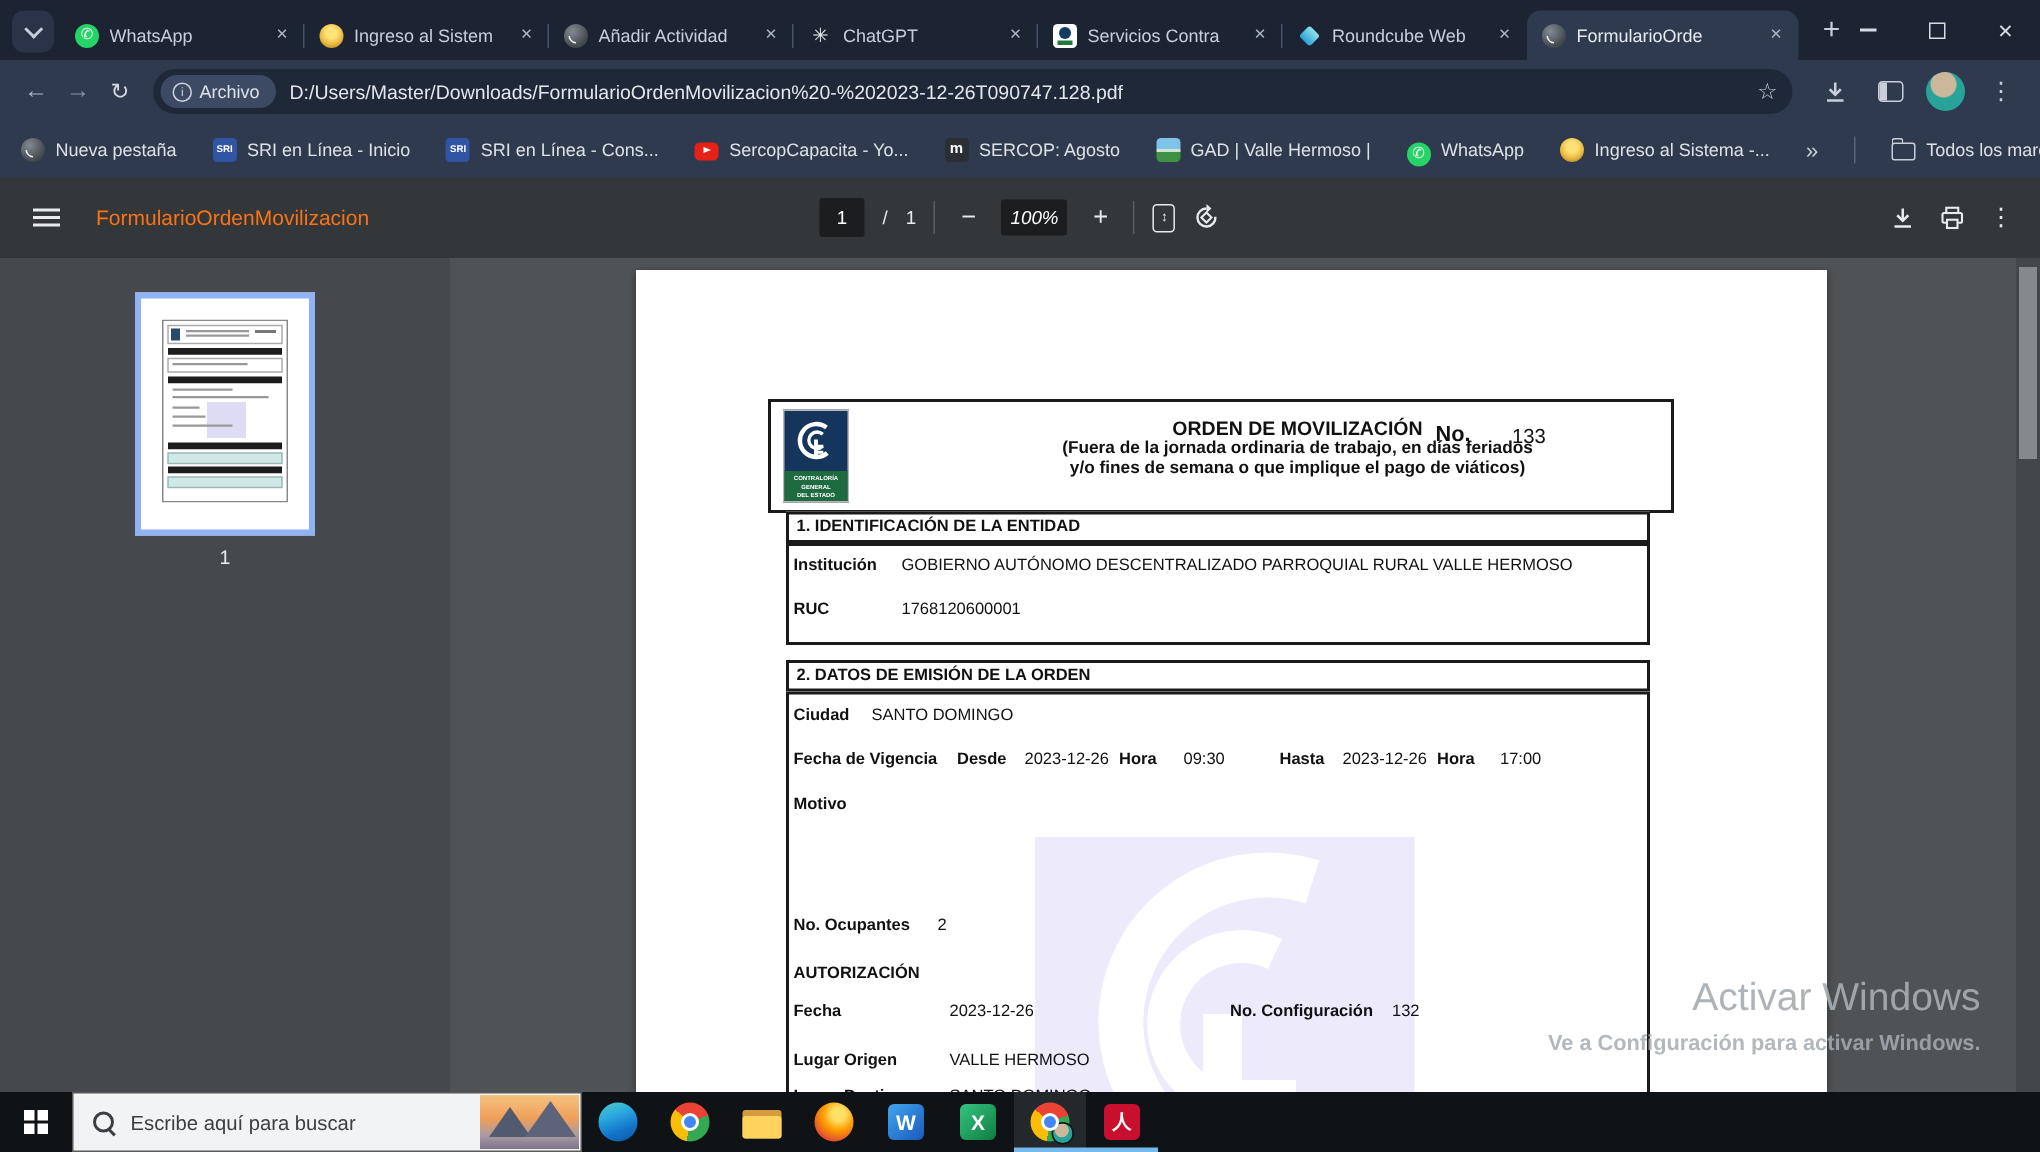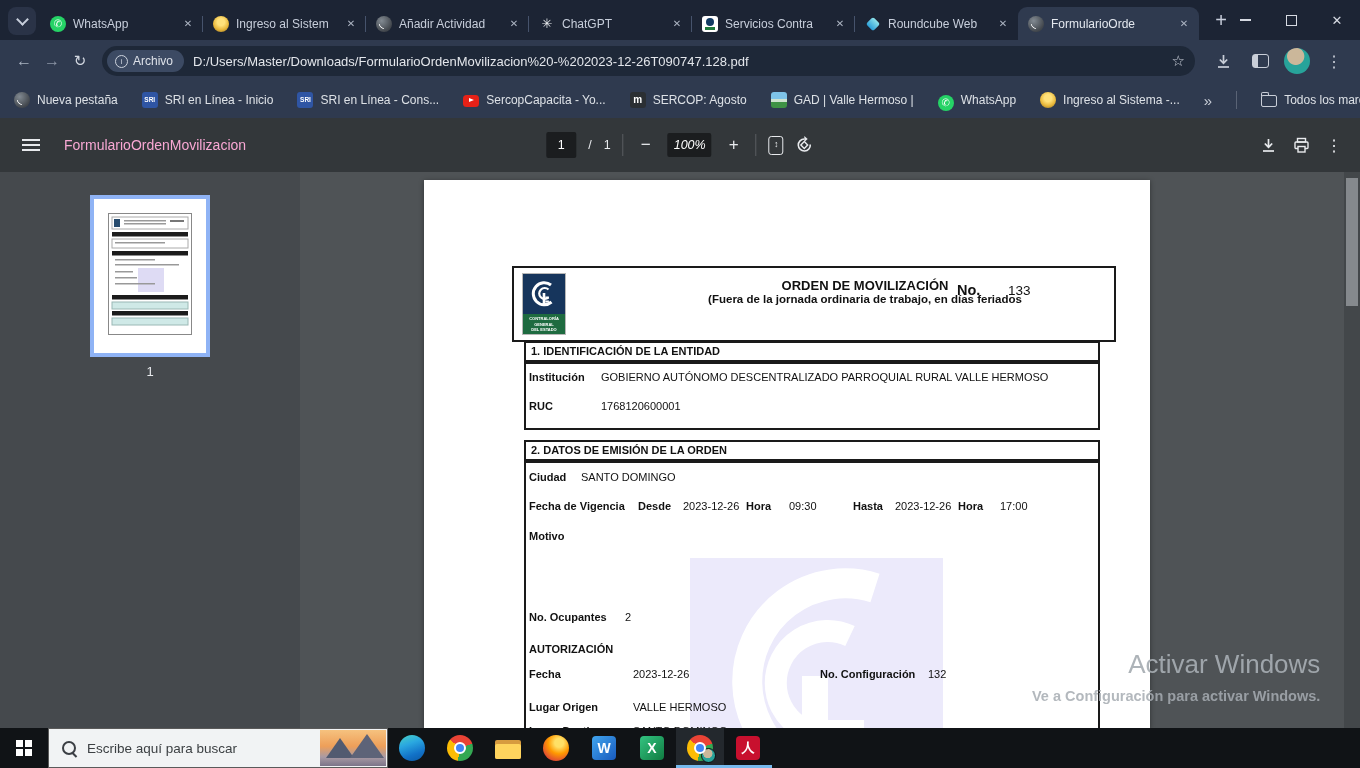--- a/index.html
+++ b/index.html
@@ -70,42 +70,42 @@
   .bfav.moodle{background:#2b2f33;border-radius:3px;color:#fff;font-size:10px;font-weight:bold;line-height:15px;text-align:center;}
   .bfav.gad{border-radius:3px;background:linear-gradient(180deg,#7ec3e8 0 45%,#cfe3d0 45% 60%,#3f9245 60%);}
   .boverflow{margin-left:auto;color:#c9ced8;font-size:15px;flex:none;}
   .bdivider{width:1px;height:18px;background:#5a6375;flex:none;}
   .folder-ic{width:14px;height:10px;border:1.5px solid #c9ced8;border-radius:2px;position:relative;margin-top:2px;}
   .folder-ic::before{content:"";position:absolute;left:-1px;top:-4px;width:6px;height:2.5px;border:1.5px solid #c9ced8;border-bottom:none;border-radius:2px 2px 0 0;}
 
   
   .pdftoolbar{position:absolute;left:0;top:118px;width:1360px;height:54px;background:#33373a;color:#e8eaed;}
   .hamb{position:absolute;left:22px;top:21px;width:18px;height:2px;background:#e8eaed;box-shadow:0 5px 0 #e8eaed,0 10px 0 #e8eaed;}
-  .pdftitle{position:absolute;left:64px;top:19px;font-size:14px;color:#f9a8d4;}
+  .pdftitle{position:absolute;left:64px;top:19px;font-size:14px;color:#f97316;}
   .pdfcenter{position:absolute;left:50%;top:0;transform:translateX(-50%);height:54px;display:flex;align-items:center;gap:12px;}
   .page-input{width:26px;height:24px;background:#1b1d1f;border:none;color:#fff;text-align:center;font-size:12.5px;border-radius:2px;font-family:"Liberation Sans",sans-serif;}
   .pg-sep{font-size:12.5px;color:#e8eaed;}
   .vline{width:1px;height:22px;background:#5a5e61;}
   .zbtn{font-size:17px;color:#e8eaed;width:20px;text-align:center;}
   .zoombox{min-width:44px;height:24px;background:#1b1d1f;color:#fff;font-size:12.5px;border-radius:2px;display:flex;align-items:center;justify-content:center;font-style:italic;}
   .fit-ic{width:13px;height:17px;border:1.6px solid #e8eaed;border-radius:3px;color:#e8eaed;font-size:9px;line-height:15px;text-align:center;}
   .pdfright{position:absolute;right:18px;top:0;height:54px;display:flex;align-items:center;gap:16px;}
 
   
   .content{position:absolute;left:0;top:172px;width:1360px;height:556px;overflow:hidden;}
   .sidebar{position:absolute;left:0;top:0;width:300px;height:556px;background:#45494d;}
   .thumb{position:absolute;left:90px;top:23px;width:112px;height:154px;background:#fff;border:4px solid #8fb3f5;}
   .thumb svg{display:block;margin:14px auto 0;}
   .thumb-num{position:absolute;left:90px;top:192px;width:120px;text-align:center;color:#e8eaed;font-size:13px;}
   .viewer{position:absolute;left:300px;top:0;width:1060px;height:556px;background:#4f5356;}
   .vscroll{position:absolute;right:0;top:0;width:16px;height:556px;background:#43474a;}
   .vthumb{position:absolute;left:2px;width:12px;top:6px;height:128px;background:#85898d;}
 
   
-  .pdf-page{position:absolute;left:124px;top:8px;width:726px;height:548px;background:#fff;overflow:hidden;box-shadow:0 1px 5px rgba(0,0,0,.4);color:#111;}
+  .pdf-page{position:absolute;left:124px;top:8px;width:794px;height:548px;background:#fff;overflow:hidden;box-shadow:0 1px 5px rgba(0,0,0,.4);color:#111;}
   .watermark{position:absolute;left:266px;top:378px;width:253px;height:260px;background:#eceafb;z-index:0;}
   .hdr-table{position:absolute;left:88px;top:86px;width:600px;height:72px;border:2px solid #1a1a1a;z-index:1;}
   .cge-logo{position:absolute;left:8px;top:5px;width:42px;height:60px;border:1px solid #b7b7b7;background:#16355c;}
   .cge-top{height:40px;display:flex;align-items:center;justify-content:center;}
   .cge-band{height:18px;background:#1e6b40;color:#fff;text-align:center;font-size:4px;line-height:5.5px;font-weight:bold;padding-top:2px;}
   .doc-title-wrap{position:absolute;left:111px;top:10px;width:480px;text-align:center;}
   .doc-title{font-size:13px;font-weight:bold;}
   .doc-sub{font-size:11.5px;font-weight:bold;line-height:13px;}
   .no-label{position:absolute;left:443px;top:14px;font-size:14.5px;font-weight:bold;}
   .no-value{position:absolute;left:494px;top:15px;font-size:13.5px;}
@@ -386,20 +386,21 @@
             </div>
             <div class="cge-band">
               <div>CONTRALORÍA</div>
               <div>GENERAL</div>
               <div>DEL ESTADO</div>
             </div>
           </div>
           <div class="doc-title-wrap">
             <div class="doc-title">ORDEN DE MOVILIZACIÓN</div>
             <div class="doc-sub">(Fuera de la jornada ordinaria de trabajo, en días feriados</div>
+            <div class="doc-sub">y/o fines de semana o que implique el pago de viáticos)</div>
           </div>
           <div class="no-label">No.</div>
           <div class="no-value">133</div>
         </div>
 
         <div class="shead" style="top:161px;">1. IDENTIFICACIÓN DE LA ENTIDAD</div>
         <div class="sbody" style="top:182px;height:68px;"></div>
         <div class="drow" style="top:191px;">
           <span class="lbl" style="left:105px;">Institución</span>
           <span style="left:177px;">GOBIERNO AUTÓNOMO DESCENTRALIZADO PARROQUIAL RURAL VALLE HERMOSO</span>

